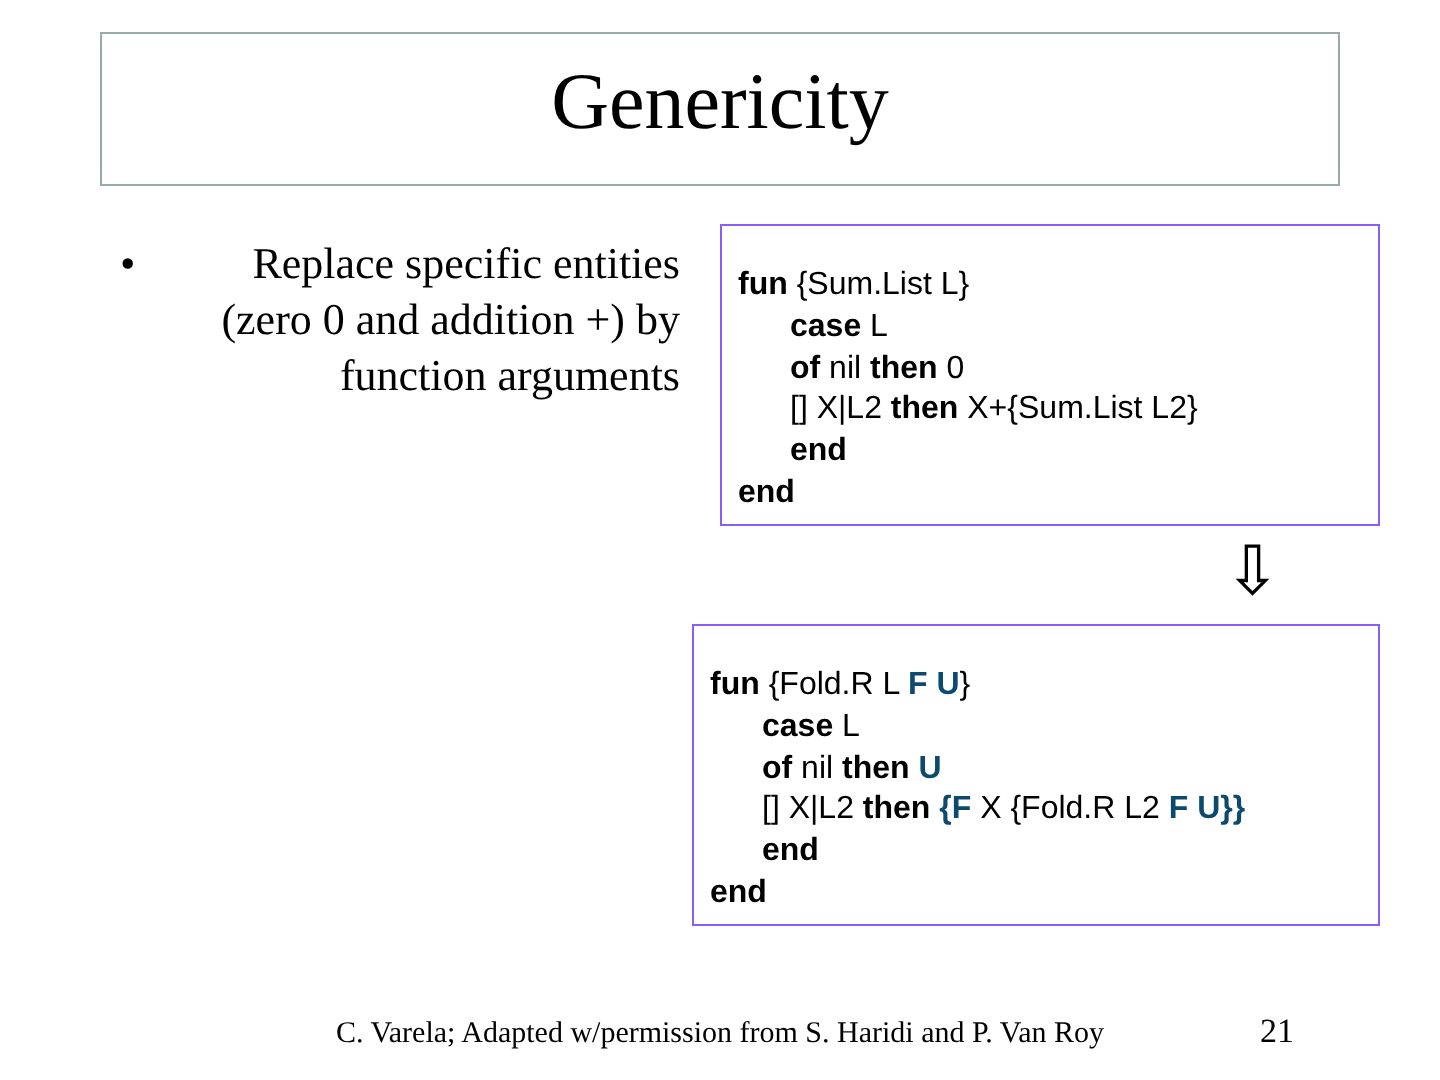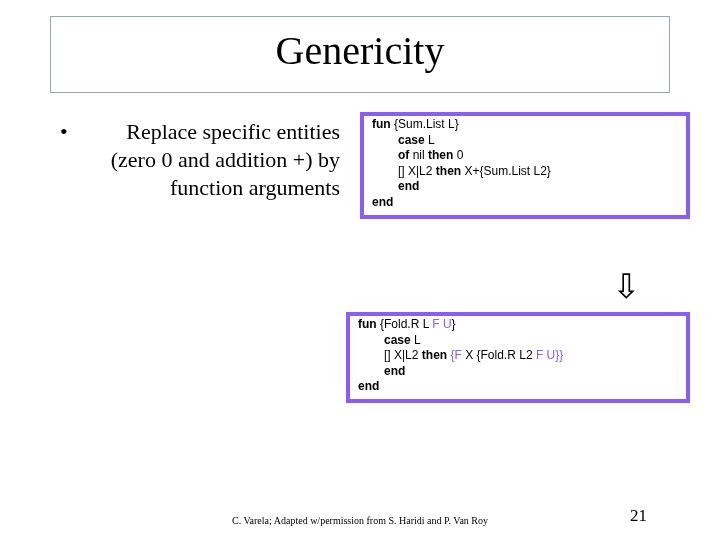--- a/index.html
+++ b/index.html
@@ -3,29 +3,29 @@
 <meta charset="utf-8">
 <style>
   * { box-sizing: border-box; margin: 0; padding: 0; }
   html, body { width: 720px; height: 540px; background: #fff; font-family: "Times New Roman", Times, serif; color: #000; }
   .slide { position: relative; width: 673px; height: 540px; }
   .title-box { position: absolute; left: 50px; top: 16px; width: 620px; border: 1px solid #9aa; padding: 10px 0 18px 0; text-align: center; }
   .title-box h1 { font-size: 40px; font-weight: 400; }
   .bullets { position: absolute; left: 60px; top: 118px; width: 280px; font-size: 22px; line-height: 1.28; }
   .bullets li { margin-bottom: 6px; list-style: none; position: relative; padding-left: 18px; text-align: right; }
   .bullets li::before { content: "•"; position: absolute; left: 0; top: 0; }
-  .codebox { position: absolute; border: 4px solid #8b5cf6; font-family: Arial, Helvetica, sans-serif; font-size: 12px; line-height: 1.3; padding: 1px 8px 4px 8px; }
+  .codebox { position: absolute; border: 1px solid #8b5cf6; font-family: Arial, Helvetica, sans-serif; font-size: 16px; line-height: 1.3; padding: 20px 8px 4px 8px; }
   .cb1 { left: 360px; top: 112px; width: 330px; }
   .cb2 { left: 346px; top: 312px; width: 344px; }
   .kw { font-weight: 700; }
-  .red { color: #8b5cf6; font-weight: 400; }
+  .red { color: #0c4a6e; font-weight: 700; }
   .ind1 { padding-left: 26px; display: block; }
   .ind0 { display: block; }
   .arrow { position: absolute; left: 612px; top: 270px; font-size: 34px; line-height: 1; }
-  .footer { position: absolute; left: 0; bottom: 14px; width: 720px; text-align: center; font-size: 10px; }
+  .footer { position: absolute; left: 0; bottom: 14px; width: 720px; text-align: center; font-size: 15px; }
   .pagenum { position: absolute; right: 26px; bottom: 14px; font-size: 17px; }
 </style>
 </head>
 <body>
 
 <div class="slide">
 
   <div class="title-box">
     <h1>Genericity</h1>
   </div>
@@ -41,20 +41,21 @@
     <span class="ind1"><span>[]   X|L2 </span><span class="kw">then</span><span> X+{Sum.List L2}</span></span>
     <span class="ind1"><span class="kw">end</span></span>
     <span class="ind0"><span class="kw">end</span></span>
   </div>
 
   <div class="arrow">⇩</div>
 
   <div class="codebox cb2">
     <span class="ind0"><span class="kw">fun</span><span> {Fold.R L </span><span class="red">F U</span><span>}</span></span>
     <span class="ind1"><span class="kw">case</span><span> L</span></span>
+    <span class="ind1"><span class="kw">of</span><span>   nil </span><span class="kw">then</span><span> </span><span class="red">U</span></span>
     <span class="ind1"><span>[]   X|L2 </span><span class="kw">then</span><span> </span><span class="red">{F</span><span> X  {Fold.R L2 </span><span class="red">F U}}</span></span>
     <span class="ind1"><span class="kw">end</span></span>
     <span class="ind0"><span class="kw">end</span></span>
   </div>
 
   <div class="footer">C. Varela; Adapted w/permission from S. Haridi and P. Van Roy</div>
   <div class="pagenum">21</div>
 
 </div>
 

